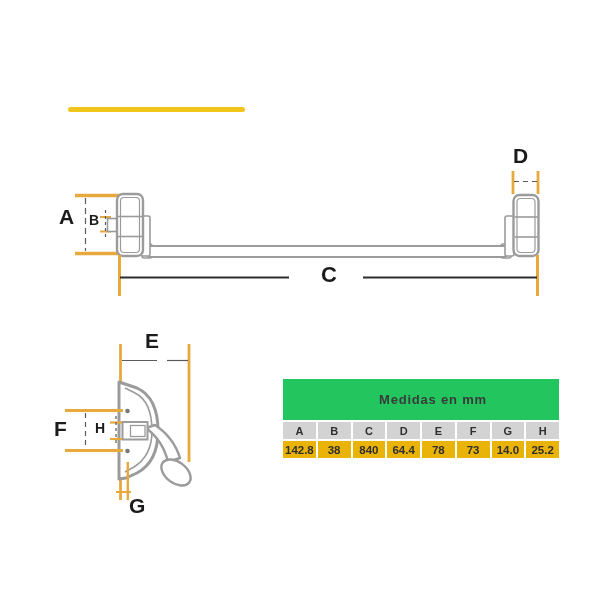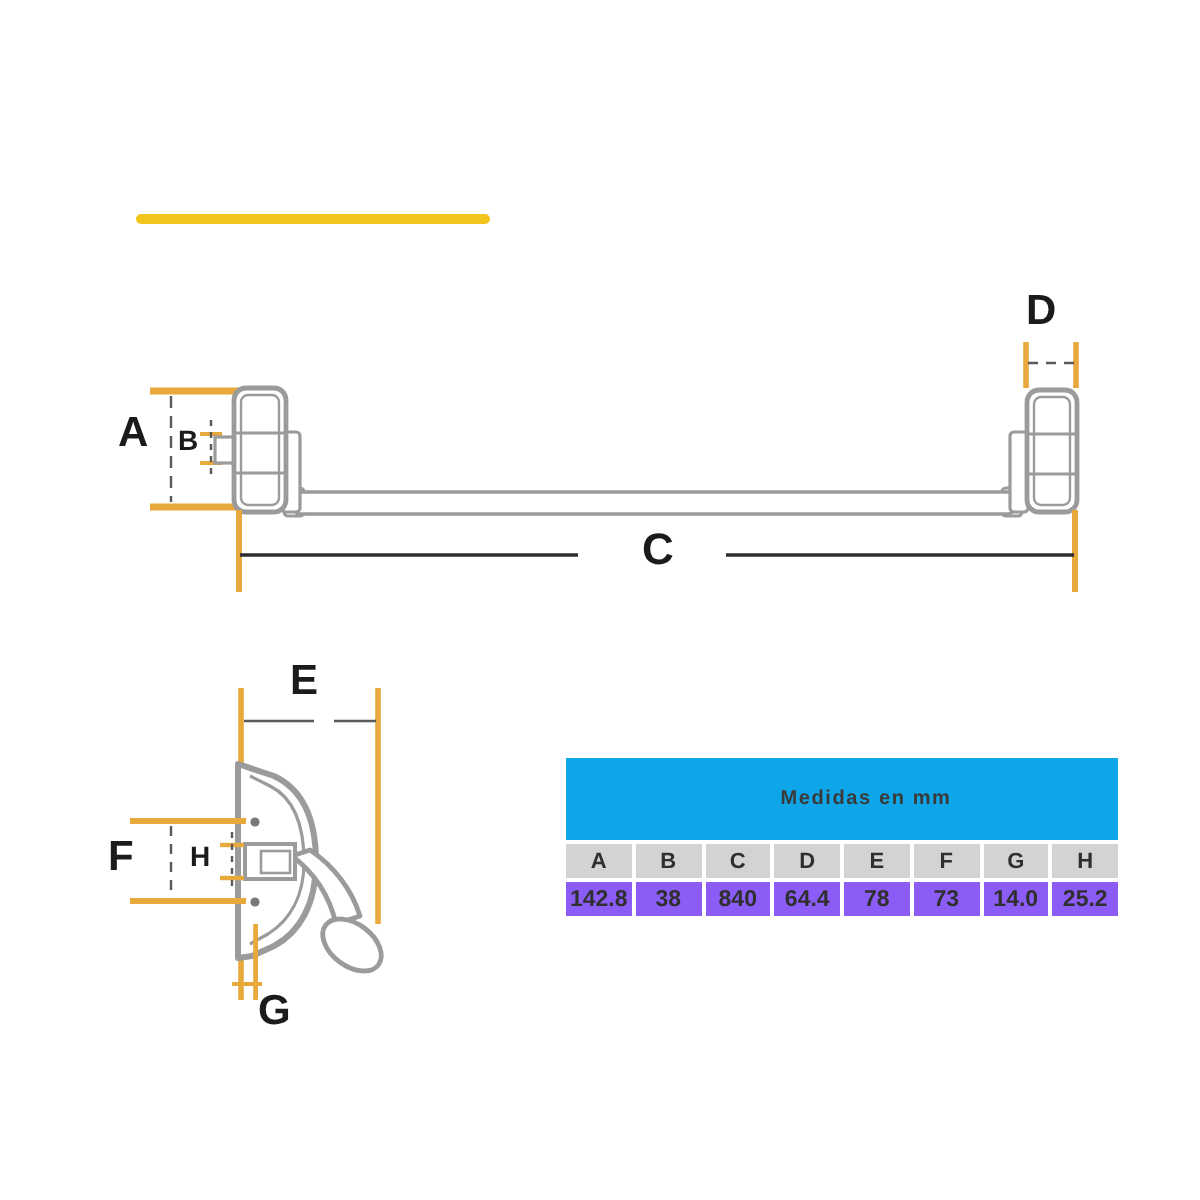--- a/index.html
+++ b/index.html
@@ -18,32 +18,32 @@
   .drawing{position:absolute;left:0;top:0;}
   .dim-label{
     position:absolute;font-weight:bold;color:#1b1b1b;line-height:1;
   }
   .fs-big{font-size:21px;}
   .fs-small{font-size:14px;}
   .fs-c{font-size:22px;}
   
   .meas-table{position:absolute;left:283px;top:379px;width:276px;}
   .meas-header{
-    height:41px;background:#0ea5e9;display:flex;align-items:center;justify-content:center;
-    font-size:10px;font-weight:bold;color:#3a3a3a;letter-spacing:0.8px;padding-left:24px;
+    height:41px;background:#22c55e;display:flex;align-items:center;justify-content:center;
+    font-size:13px;font-weight:bold;color:#3a3a3a;letter-spacing:0.8px;padding-left:24px;
   }
   .meas-row{
     margin-top:2px;display:grid;grid-template-columns:repeat(8,1fr);gap:2px;
   }
   .meas-cell{
     height:17px;display:flex;align-items:center;justify-content:center;
     font-size:11px;font-weight:bold;color:#2f2f2f;
   }
   .head-cell{background:#d3d3d3;}
-  .val-cell{background:#8b5cf6;font-size:11.5px;}
+  .val-cell{background:#eab308;font-size:11.5px;}
   
   .amb{stroke:#e8a93c;fill:none;}
   .gline{stroke:#9b9b9b;fill:#ffffff;}
   .gline-n{stroke:#9b9b9b;fill:none;}
   .dash{stroke:#5a5a5a;stroke-width:1.2;fill:none;}
   .cdim{stroke:#2d2d2d;stroke-width:1.8;fill:none;}
 </style>
 </head>
 <body>
 

